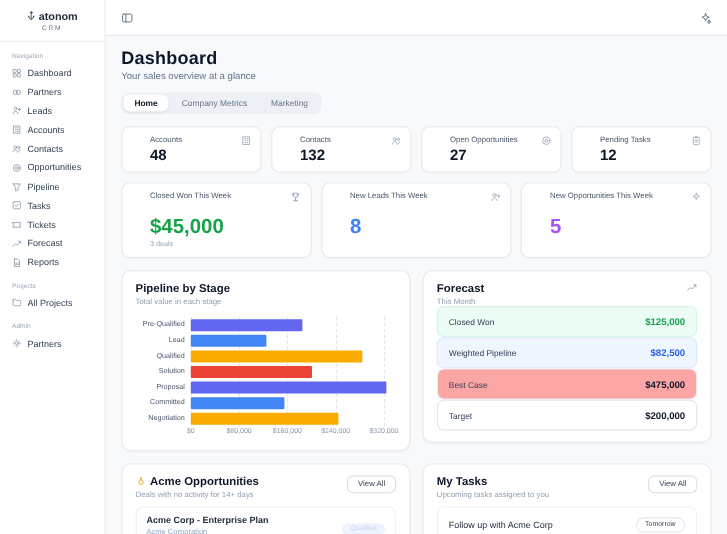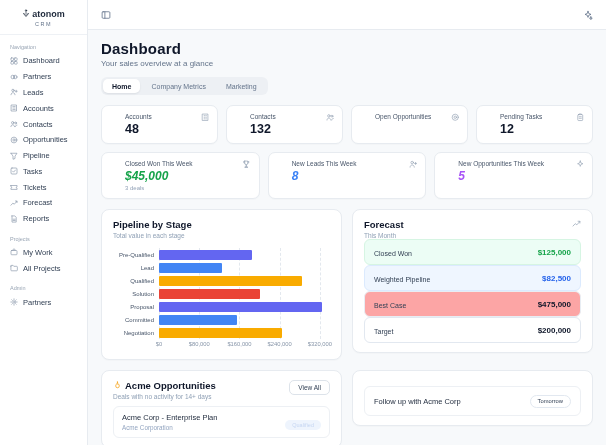--- a/index.html
+++ b/index.html
@@ -32,21 +32,21 @@
   .tab { font-size:7px; padding:3.5px 9px; border-radius:5px; color:#64748b; cursor:pointer; white-space:nowrap; }
   .tab.active { background:#fff; color:#0f172a; font-weight:bold; box-shadow:0 1px 2px rgba(15,23,42,.08); }
 
   .stats-row { display:grid; grid-template-columns:repeat(4,1fr); gap:8px; margin-top:10px; }
   .card { background:#fff; border:1px solid #e7ebf0; border-radius:7px; padding:7px 23px; position:relative; box-shadow:0 1px 1px rgba(15,23,42,.02); }
   .stat-label { font-size:6.5px; color:#475569; }
   .stat-value { font-size:12.5px; font-weight:bold; margin-top:2px; }
   .corner-ic { position:absolute; top:7px; right:8px; color:#97a4b6; display:flex; }
   .corner-ic svg { width:8.5px; height:8.5px; }
   .hl-row { display:grid; grid-template-columns:repeat(3,1fr); gap:8px; margin-top:8px; }
-  .hl-value { font-size:12px; font-weight:bold; margin-top:2px;font-style:italic; }
+  .hl-value { font-size:17px; font-weight:bold; margin-top:12px; }
   .hl-sub { font-size:6px; color:#94a3b8; margin-top:2px; }
 
   .panels-row { display:grid; grid-template-columns:1fr 1fr; gap:10px; margin-top:10px; align-items:start; }
   .panel { background:#fff; border:1px solid #e7ebf0; border-radius:8px; padding:9px 11px; box-shadow:0 1px 1px rgba(15,23,42,.02); }
   .panel-head { display:flex; justify-content:space-between; align-items:flex-start; }
   .panel-title { font-size:9.5px; font-weight:bold; display:flex; align-items:center; gap:3px; }
   .panel-sub { font-size:6.5px; color:#8fa0b5; margin-top:2px; }
   .panel-head .ic { color:#97a4b6; display:flex; }
   .panel-head .ic svg { width:9px; height:9px; }
   .flame { color:#f59e0b; display:flex; }
@@ -67,21 +67,21 @@
   
   .f-row { display:flex; justify-content:space-between; align-items:flex-end; border-radius:6px; padding:7.5px 9px; margin-top:0; font-size:7px; color:#334155; }
   .f-row .f-val { font-size:8px; font-weight:bold; }
   .f-green { background:#ecfdf5; border:1px solid #d6f5e3; } .f-green .f-val { color:#16a34a; }
   .f-blue  { background:#eff6ff; border:1px solid #dbeafe; } .f-blue .f-val { color:#2563eb; }
   .f-gray  { background:#fca5a5; border:1px solid #e8edf3; } .f-gray .f-val { color:#0f172a; }
   .f-white { background:#fff;    border:1px solid #e2e8f0; } .f-white .f-val { color:#0f172a; }
 
   
   .s-item { border:1px solid #edf0f4; border-radius:6px; padding:5.5px 8px; margin-top:6px; display:flex; justify-content:space-between; align-items:flex-start; cursor:pointer; }
-  .s-name { font-size:7.5px; color:#1e293b; }
+  .s-name { font-size:7.5px; color:#1e293b;font-weight:bold; }
   .s-company { font-size:6.3px; color:#93a5c0; margin-top:2.5px; }
   .s-right { text-align:right; }
   .stage-badge { display:inline-block; font-size:5.5px; padding:2px 7px; border-radius:999px; }
   .stage-faint { background:#eef4fd; color:#c6d6f2; }
 
   
   .t-item { border:1px solid #edf0f4; border-radius:6px; padding:7.5px 9px; margin-top:6px; display:flex; justify-content:space-between; align-items:center; cursor:pointer; }
   .t-title { font-size:7.5px; color:#1e293b; }
   .due-badge { font-size:5.8px; padding:2.5px 7px; border-radius:999px; white-space:nowrap; }
   .due-light { background:#fff; border:1px solid #e2e8f0; color:#334155; }
@@ -200,29 +200,20 @@
         <div class="nav-item">
           <span class="ic">
             <svg viewBox="0 0 16 16" fill="none" stroke="currentColor" stroke-width="1.3" stroke-linecap="round" stroke-linejoin="round">
               <path d="M4 1.8h5.6l2.8 2.8v9.6H4V1.8z"></path>
               <path d="M6 8.4h4.4M6 11h4.4"></path>
             </svg>
           </span>
           <span>Reports</span>
         </div>
         <div class="nav-label">Projects</div>
-        <div class="nav-item">
-          <span class="ic">
-            <svg viewBox="0 0 16 16" fill="none" stroke="currentColor" stroke-width="1.3" stroke-linecap="round" stroke-linejoin="round">
-              <rect x="2" y="5" width="12" height="8.5" rx="1.5"></rect>
-              <path d="M6 5V3.6A1.6 1.6 0 017.6 2h.8A1.6 1.6 0 0110 3.6V5"></path>
-            </svg>
-          </span>
-          <span>My Work</span>
-        </div>
         <div class="nav-item">
           <span class="ic">
             <svg viewBox="0 0 16 16" fill="none" stroke="currentColor" stroke-width="1.3" stroke-linecap="round" stroke-linejoin="round">
               <path d="M1.8 4.2a1.5 1.5 0 011.5-1.5h2.8l1.5 1.9h5.6a1.5 1.5 0 011.5 1.5v6a1.5 1.5 0 01-1.5 1.5H3.3a1.5 1.5 0 01-1.5-1.5v-7.9z"></path>
             </svg>
           </span>
           <span>All Projects</span>
         </div>
         <div class="nav-label">Admin</div>
         <div class="nav-item">
@@ -282,20 +273,21 @@
               <svg viewBox="0 0 16 16" fill="none" stroke="currentColor" stroke-width="1.3" stroke-linecap="round" stroke-linejoin="round">
                 <circle cx="5.4" cy="5.4" r="2.3"></circle>
                 <path d="M1.8 13.3c0-2 1.6-3.7 3.6-3.7s3.7 1.7 3.7 3.7"></path>
                 <circle cx="11.3" cy="6" r="1.8"></circle>
                 <path d="M10.7 13.3c0-1.7 1.4-3.1 3.1-3.1"></path>
               </svg>
             </span>
           </div>
           <div class="card">
             <div class="stat-label">Open Opportunities</div>
+            <div class="stat-value">27</div>
             <span class="corner-ic">
               <svg viewBox="0 0 16 16" fill="none" stroke="currentColor" stroke-width="1.3" stroke-linecap="round" stroke-linejoin="round">
                 <circle cx="8" cy="8" r="5.8"></circle>
                 <circle cx="8" cy="8" r="2.3"></circle>
               </svg>
             </span>
           </div>
           <div class="card">
             <div class="stat-label">Pending Tasks</div>
             <div class="stat-value">12</div>
@@ -445,20 +437,27 @@
                 <div>
                   <div class="s-name">Acme Corp - Enterprise Plan</div>
                   <div class="s-company">Acme Corporation</div>
                 </div>
                 <div class="s-right"><span class="stage-badge stage-faint">Qualified</span></div>
               </div>
             </div>
         </section>
 
         <section class="panel">
+          <div class="panel-head">
+            <div>
+              <div class="panel-title">My Tasks</div>
+              <div class="panel-sub">Upcoming tasks assigned to you</div>
+            </div>
+            <button class="view-all">View All</button>
+          </div>
           <div id="tasks-list">
               <div class="t-item">
                 <span class="t-title">Follow up with Acme Corp</span>
                 <span class="due-badge due-light">Tomorrow</span>
               </div>
             </div>
         </section>
       </div>
 
     </div>

